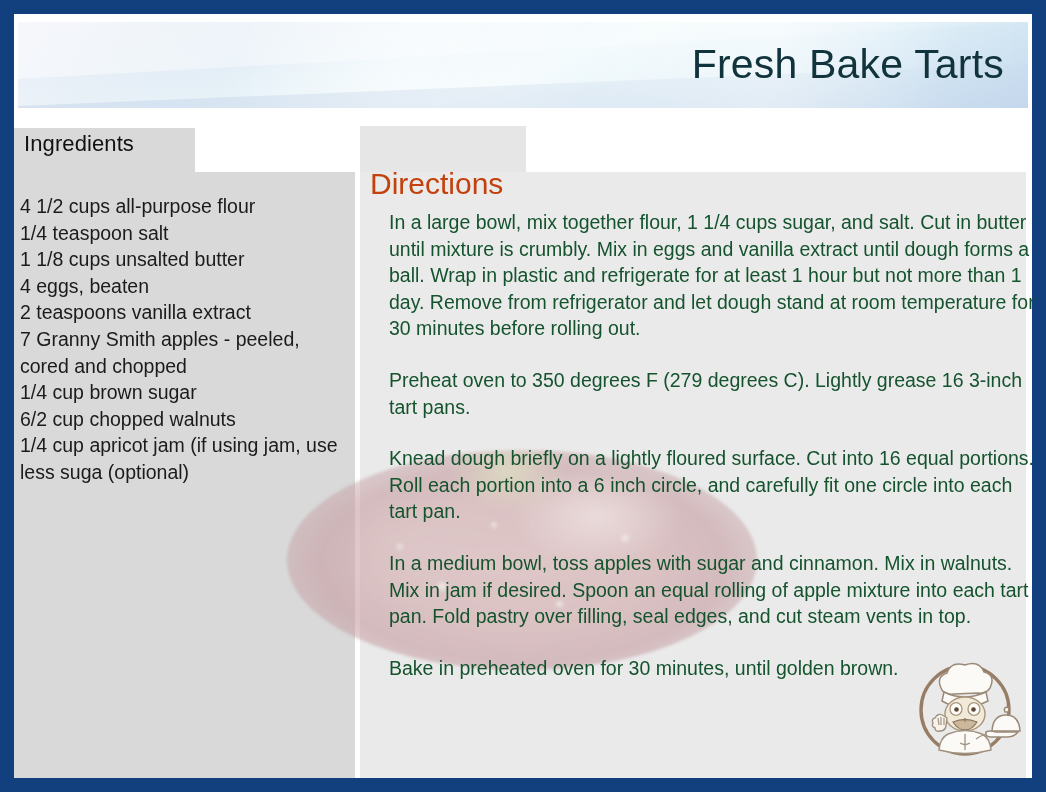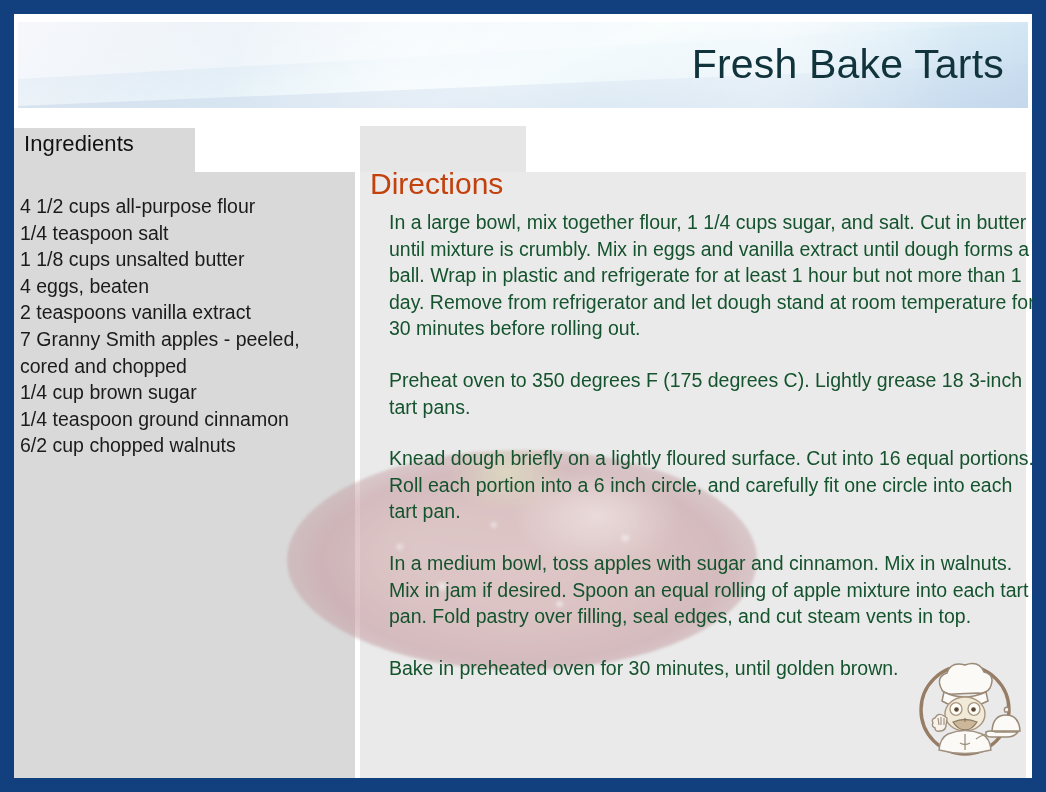--- a/index.html
+++ b/index.html
@@ -219,30 +219,30 @@
   <div class="ingredients-head-box"></div>
   <div class="ingredients-head">Ingredients</div>
   <div class="ingredients-list">
       <div>4 1/2 cups all-purpose flour</div>
       <div>1/4 teaspoon salt</div>
       <div>1 1/8 cups unsalted butter</div>
       <div>4 eggs, beaten</div>
       <div>2 teaspoons vanilla extract</div>
       <div class="wrap">7 Granny Smith apples - peeled, cored and chopped</div>
       <div>1/4 cup brown sugar</div>
-      <div>1/4 teaspoon ground cinnamon</div>
       <div>6/2 cup chopped walnuts</div>
+      <div class="wrap">1/4 cup apricot jam (if using jam, use less suga (optional)</div>
     </div>
 
   <div class="directions-panel"></div>
   <div class="directions-head-box"></div>
   <div class="directions-head">Directions</div>
   <div class="directions-body">
       <p>In a large bowl, mix together flour, 1 1/4 cups sugar, and salt. Cut in butter until mixture is crumbly. Mix in eggs and vanilla extract until dough forms a ball. Wrap in plastic and refrigerate for at least 1 hour but not more than 1 day. Remove from refrigerator and let dough stand at room temperature for 30 minutes before rolling out.</p>
-      <p>Preheat oven to 350 degrees F (175 degrees C). Lightly grease 18 3-inch tart pans.</p>
+      <p>Preheat oven to 350 degrees F (279 degrees C). Lightly grease 16 3-inch tart pans.</p>
       <p>Knead dough briefly on a lightly floured surface. Cut into 16 equal portions. Roll each portion into a 6 inch circle, and carefully fit one circle into each tart pan.</p>
       <p>In a medium bowl, toss apples with sugar and cinnamon. Mix in walnuts. Mix in jam if desired. Spoon an equal rolling of apple mixture into each tart pan. Fold pastry over filling, seal edges, and cut steam vents in top.</p>
       <p>Bake in preheated oven for 30 minutes, until golden brown.</p>
     </div>
 
   <div class="apple-watermark"></div>
 
   <div class="chef-logo">
     <svg viewBox="0 0 114 118" xmlns="http://www.w3.org/2000/svg">
       <g fill="none" stroke="#8a6a4f" stroke-width="3.4" opacity="0.85">

